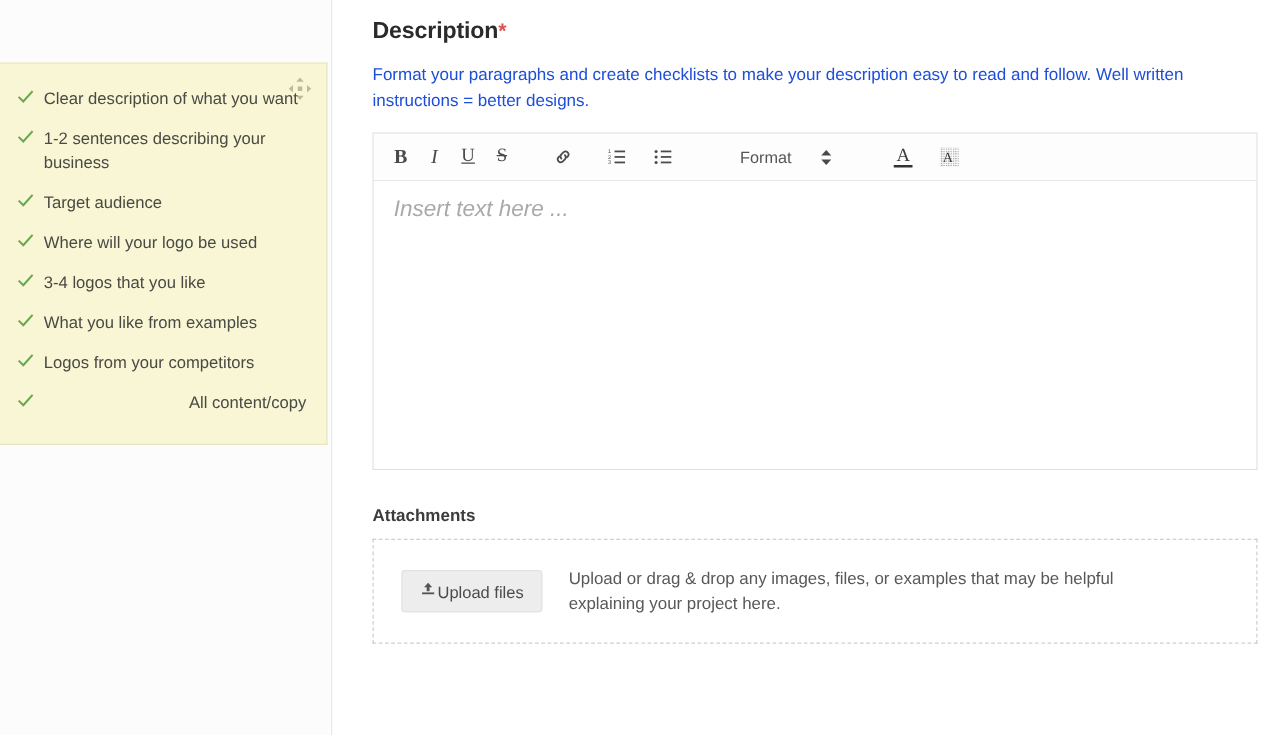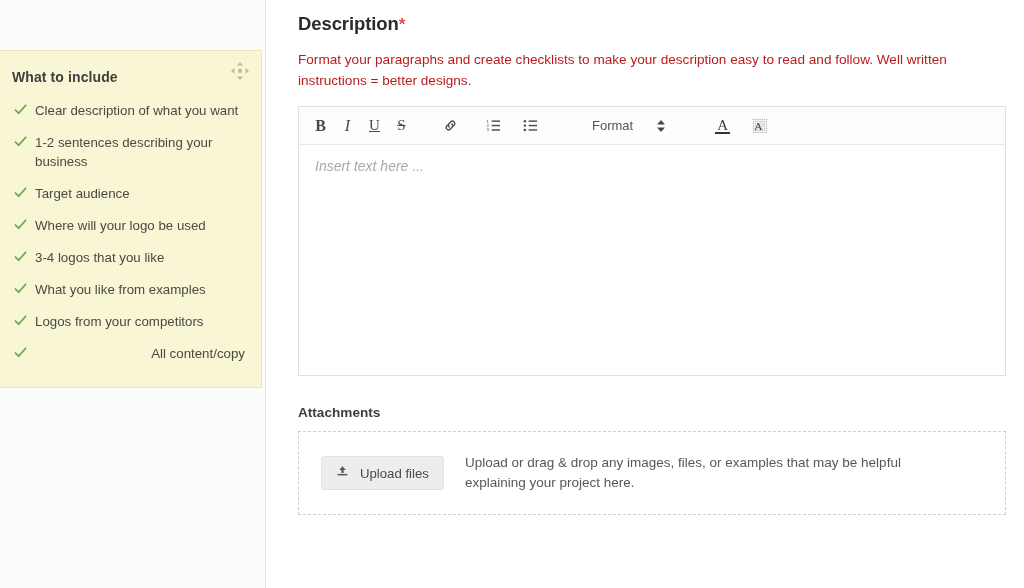--- a/index.html
+++ b/index.html
@@ -114,21 +114,21 @@
   }
   .req-star {
     color: #d9534f;
     font-size: 17px;
     font-weight: bold;
   }
 
   .section-desc {
     font-size: 13.6px;
     line-height: 21px;
-    color: #b91c1c;
+    color: #1d4ed8;
     margin: 12px 0 0 0;
     width: 680px;
   }
 
   
   .editor {
     margin-top: 15px;
     width: 708px;
     border: 1px solid #e0e0e0;
     background: #ffffff;
@@ -206,21 +206,21 @@
   }
 
   .editor-body {
     height: 230px;
     padding: 12px 16px;
     box-sizing: border-box;
     background: #ffffff;
     cursor: text;
   }
   .editor-placeholder {
-    font-size: 14px;
+    font-size: 18px;
     font-style: italic;
     color: #a9a9a9;
   }
 
   
   .attach-title {
     margin-top: 29px;
     font-size: 13.6px;
     font-weight: bold;
     color: #3c3c3c;
@@ -232,21 +232,21 @@
     border: 1px dashed #cfcfcf;
     box-sizing: border-box;
     display: flex;
     align-items: center;
     padding-left: 22px;
     background: #ffffff;
   }
   .upload-btn {
     display: inline-flex;
     align-items: center;
-    gap: 11px;
+    gap: 1px;
     background: #ededed;
     border: 1px solid #e2e2e2;
     border-radius: 3px;
     padding: 8px 14px;
     font-size: 13.2px;
     color: #4b4b4b;
     cursor: pointer;
     white-space: nowrap;
   }
 
@@ -295,21 +295,20 @@
           <g fill="#8d8a6e">
             <polygon points="9,0 12,3.4 6,3.4"></polygon>
             <polygon points="9,18 12,14.6 6,14.6"></polygon>
             <polygon points="0,9 3.4,6 3.4,12"></polygon>
             <polygon points="18,9 14.6,6 14.6,12"></polygon>
             <rect x="7.2" y="7.2" width="3.6" height="3.6"></rect>
           </g>
         </svg>
       </div>
 
-      <h3 class="tips-title">What to include</h3>
 
       <ul class="tips-list">
         <li>
           <span class="check">
             <svg viewBox="0 0 14 14" width="13" height="13" aria-hidden="true">
               <polyline points="1,7 5,11 13,2" fill="none" stroke="#6aa84f" stroke-width="1.8"></polyline>
             </svg>
           </span>
           <span>Clear description of what you want</span>
         </li>

